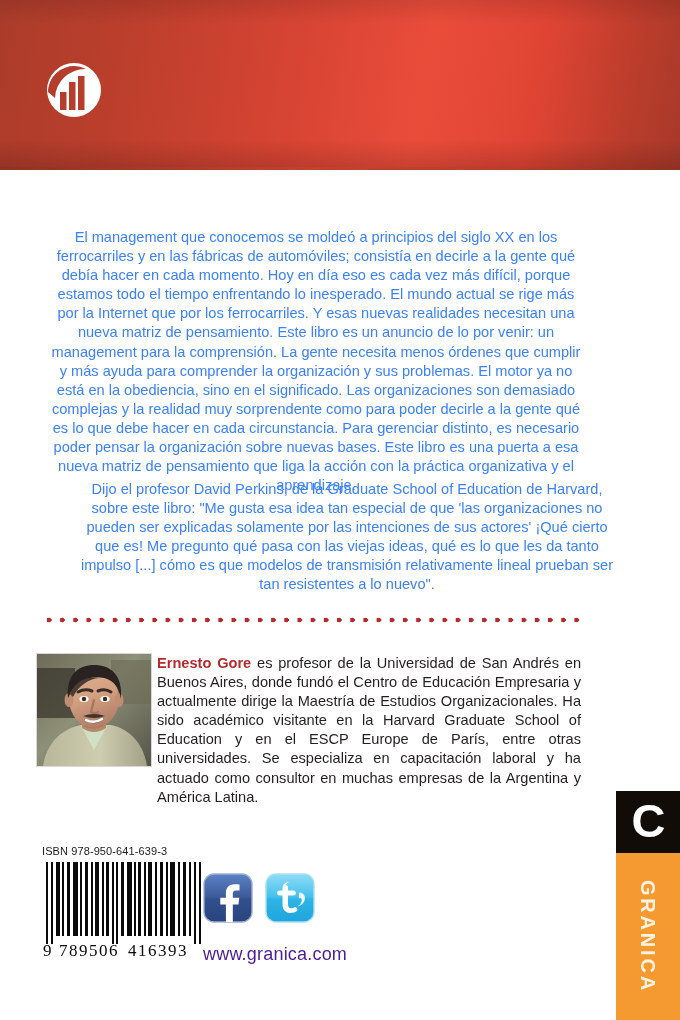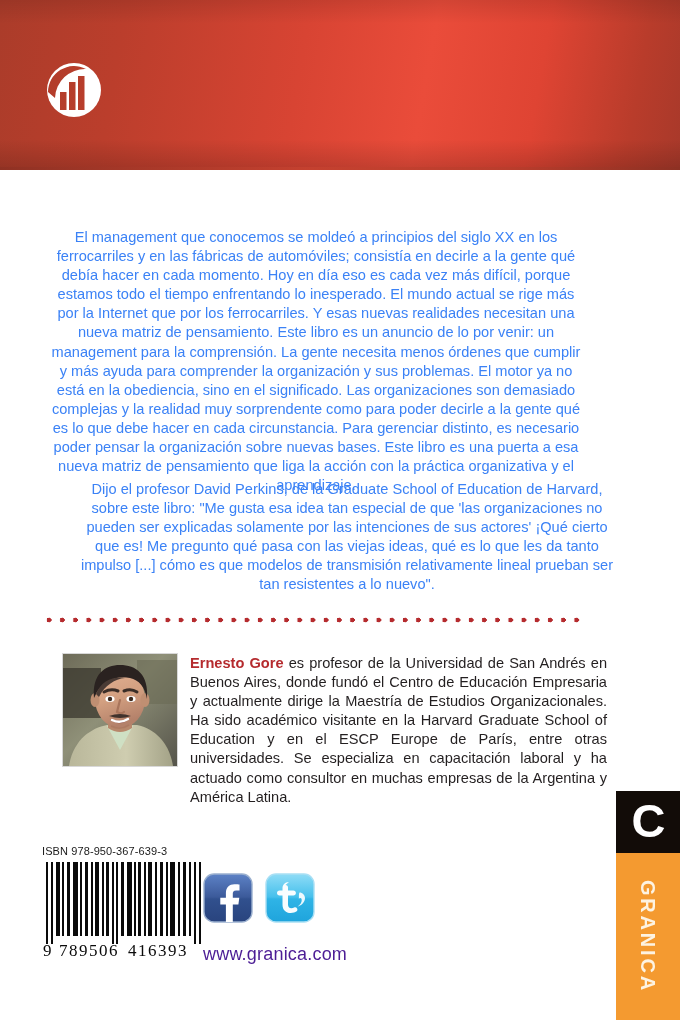--- a/index.html
+++ b/index.html
@@ -93,24 +93,24 @@
     left: 46px; top: 617px;
     width: 540px; height: 6px;
     background-image: radial-gradient(circle at 3px 3px, #b52b2e 2.3px, rgba(181,43,46,0) 2.6px);
     background-size: 13.2px 6px;
     background-repeat: repeat-x;
   }
 
   
   .author-row {
     position: absolute;
-    left: 62px; top: 653px;
+    left: 36px; top: 653px;
     width: 545px;
     display: flex;
-    gap: 12px;
+    gap: 5px;
   }
   .author-photo {
     width: 116px; height: 114px;
     flex: 0 0 116px;
     border: 1px solid #d8d8d8;
     box-sizing: border-box;
     overflow: hidden;
     position: relative;
     background: #8a8b7e;
   }
@@ -300,21 +300,21 @@
 
       <path d="M48 72 q9 5 18 -1" stroke="#a9755c" stroke-width="1.6" fill="none" opacity="0.6"></path>
     </svg>
   </div>
 
   <div class="author-bio"><span class="author-name">Ernesto Gore</span><span> es profesor de la Universidad de San Andrés en Buenos Aires, donde fundó el Centro de Educación Empresaria y actualmente dirige la Maestría de Estudios Organizacionales. Ha sido académico visitante en la Harvard Graduate School of Education y en el ESCP Europe de París, entre otras universidades. Se especializa en capacitación laboral y ha actuado como consultor en muchas empresas de la Argentina y América Latina.</span></div>
 
 </div>
 
 <div class="isbn-block">
-  <div class="isbn-text">ISBN 978-950-367-639-3</div>
+  <div class="isbn-text">ISBN 978-950-641-639-3</div>
   <svg class="barcode" width="168" height="98" viewBox="0 0 168 98" aria-hidden="true">
     <rect x="0" y="0" width="168" height="98" fill="#ffffff"></rect>
     <g fill="#0a0a0a">
       <rect x="4" y="2" width="2" height="82"></rect>
       <rect x="9" y="2" width="2" height="82"></rect>
       <rect x="14" y="2" width="4" height="74"></rect>
       <rect x="20" y="2" width="2" height="74"></rect>
       <rect x="25" y="2" width="3" height="74"></rect>
       <rect x="31" y="2" width="5" height="74"></rect>
       <rect x="38" y="2" width="2" height="74"></rect>

